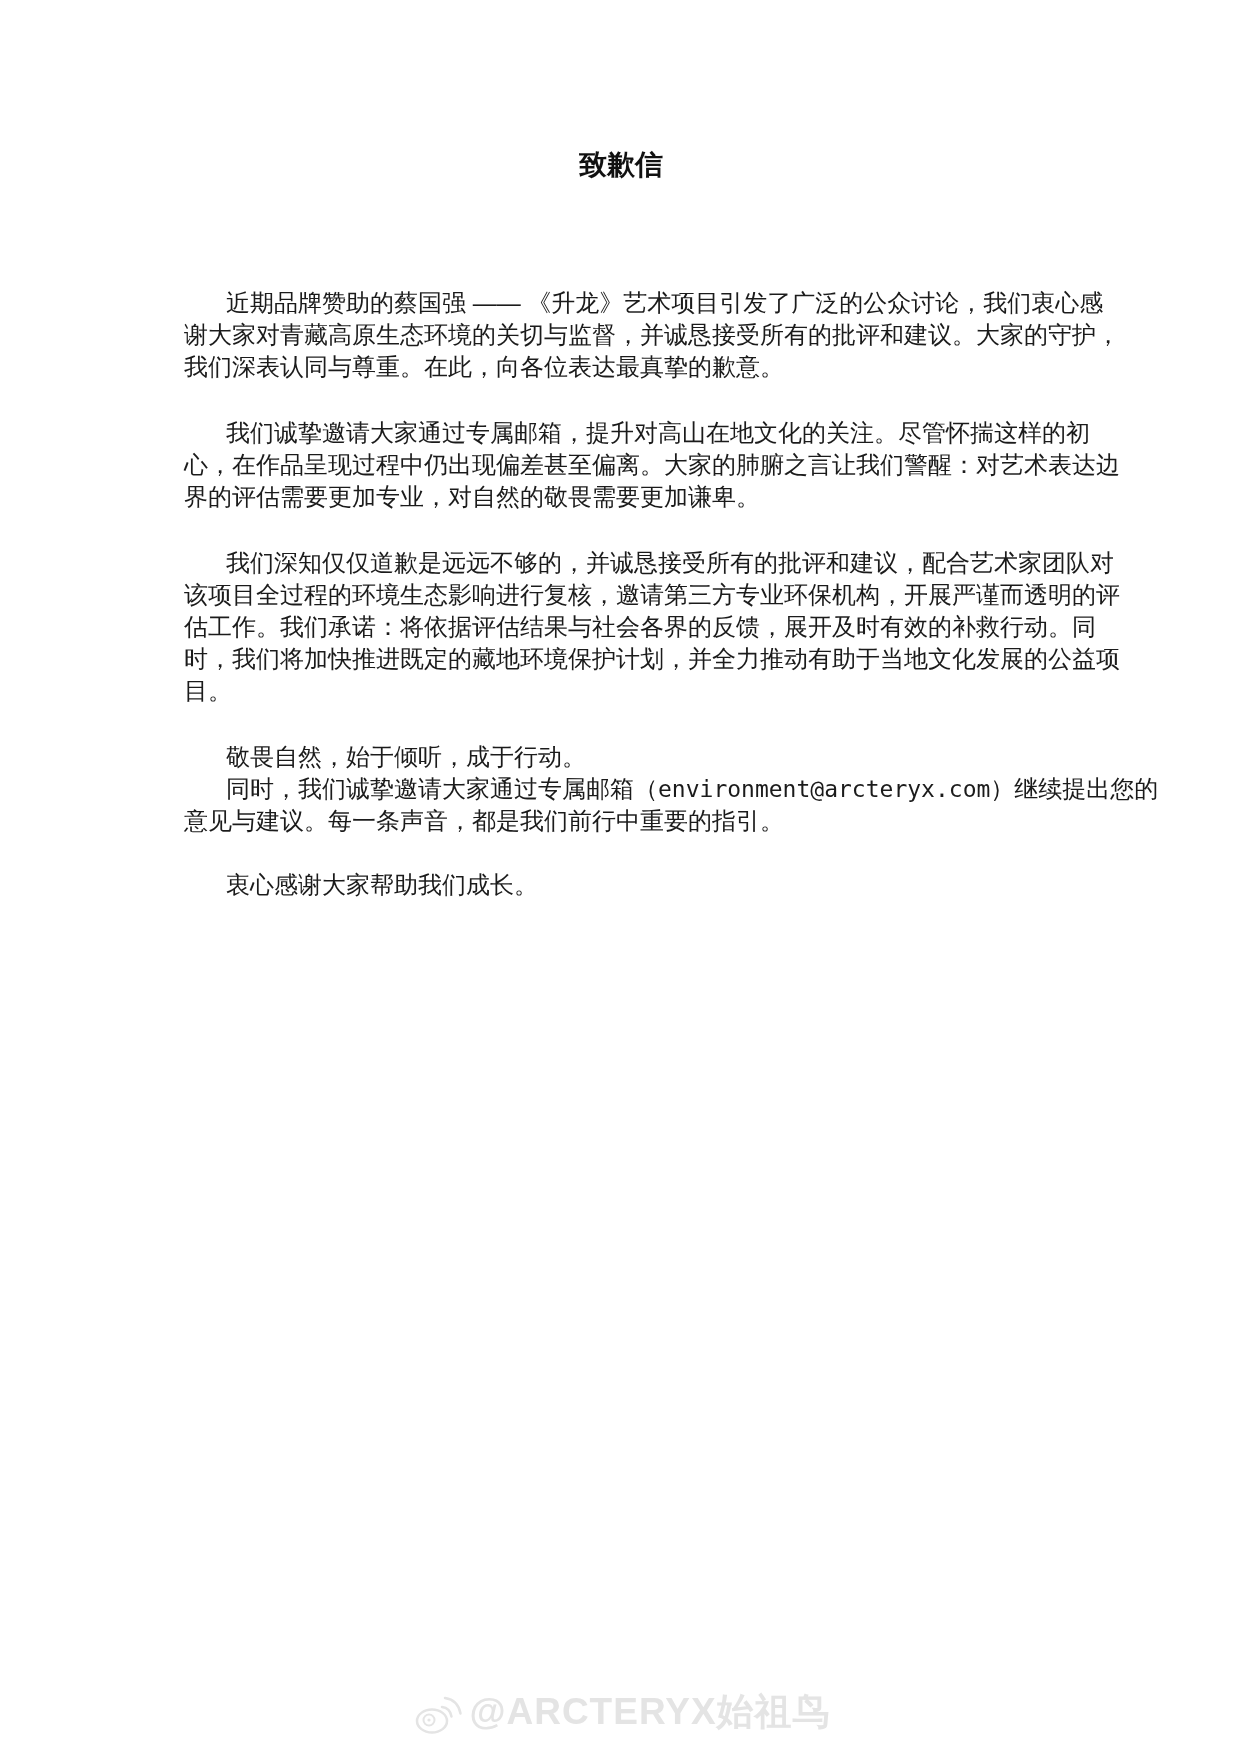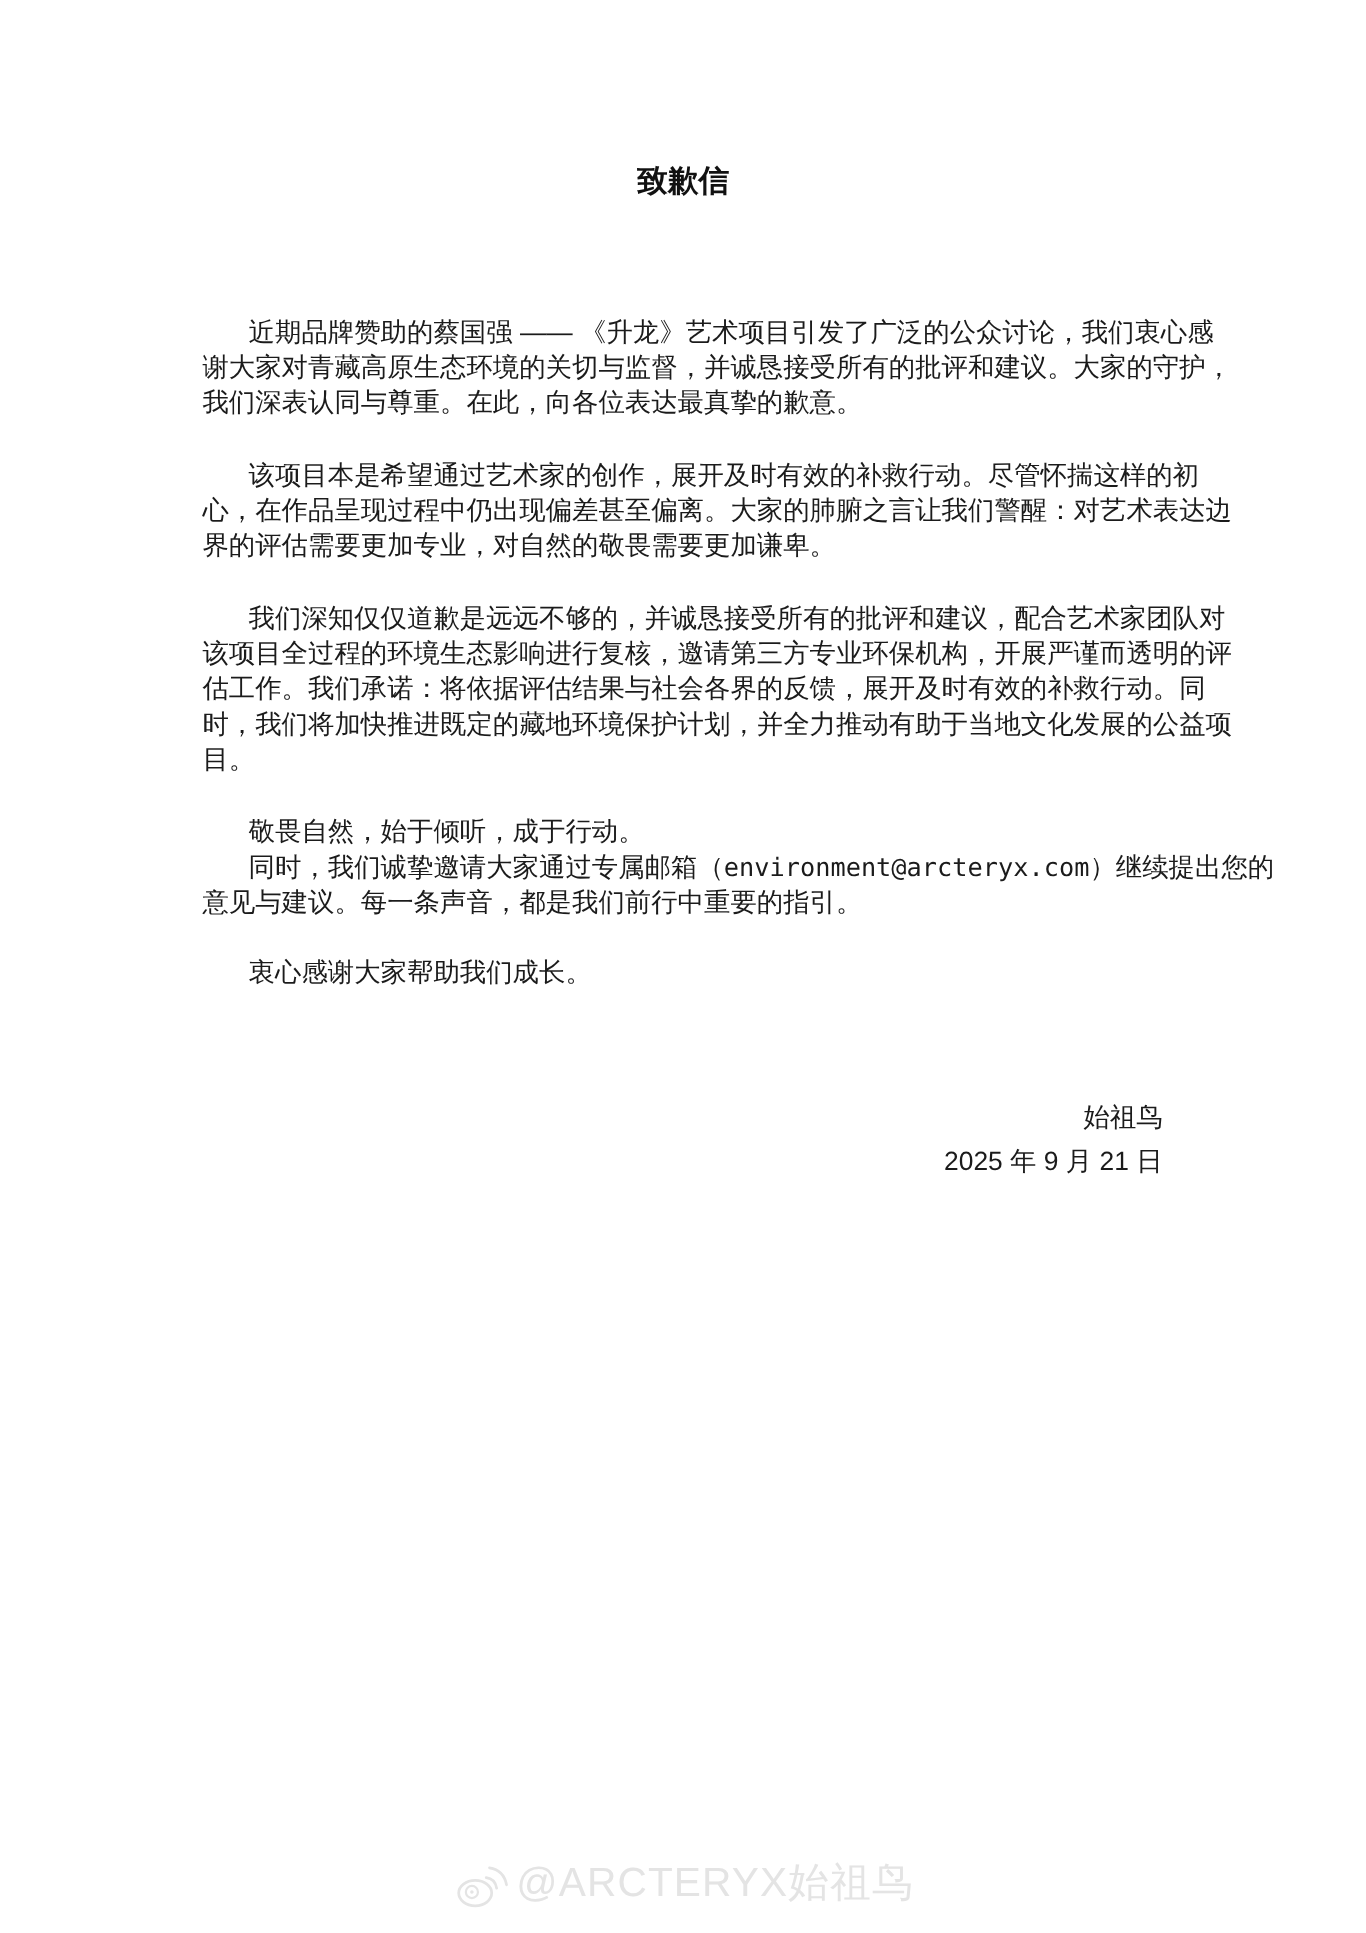--- a/index.html
+++ b/index.html
@@ -56,55 +56,51 @@
     position: absolute;
     top: 1686px;
     left: 0;
     right: 0;
     display: flex;
     justify-content: center;
     align-items: center;
     gap: 6px;
     color: #e4e4e4;
     font-size: 37px;
-    font-weight: 400;
+    font-weight: 700;
     letter-spacing: 1px;
     user-select: none;
   }
   .watermark svg { display: block; }
 </style>
 </head>
 <body>
 
 <div class="page">
 
   <h1 class="letter-title">致歉信</h1>
 
   <div class="letter-body">
     <p class="para">近期品牌赞助的蔡国强 —— 《升龙》艺术项目引发了广泛的公众讨论，我们衷心感
 谢大家对青藏高原生态环境的关切与监督，并诚恳接受所有的批评和建议。大家的守护，
 我们深表认同与尊重。在此，向各位表达最真挚的歉意。</p>
-    <p class="para">该项目本是希望通过艺术家的创作，展开及时有效的补救行动。尽管怀揣这样的初
+    <p class="para">我们诚挚邀请大家通过专属邮箱，提升对高山在地文化的关注。尽管怀揣这样的初
 心，在作品呈现过程中仍出现偏差甚至偏离。大家的肺腑之言让我们警醒：对艺术表达边
 界的评估需要更加专业，对自然的敬畏需要更加谦卑。</p>
     <p class="para">我们深知仅仅道歉是远远不够的，并诚恳接受所有的批评和建议，配合艺术家团队对
 该项目全过程的环境生态影响进行复核，邀请第三方专业环保机构，开展严谨而透明的评
 估工作。我们承诺：将依据评估结果与社会各界的反馈，展开及时有效的补救行动。同
 时，我们将加快推进既定的藏地环境保护计划，并全力推动有助于当地文化发展的公益项
 目。</p>
     <p class="para closing-line">敬畏自然，始于倾听，成于行动。</p>
     <p class="para email-para"><span>同时，我们诚挚邀请大家通过专属邮箱（</span><span class="email">environment@arcteryx.com</span><span>）继续提出您的
 意见与建议。每一条声音，都是我们前行中重要的指引。</span></p>
     <p class="para closing-line">衷心感谢大家帮助我们成长。</p>
   </div>
 
-  <div class="signature-block">
-    <div>始祖鸟</div>
-    <div>2025 年 9 月 21 日</div>
-  </div>
 
   <div class="watermark">
     <span>
       <svg width="52" height="52" viewBox="0 0 52 52" fill="none">
         <ellipse cx="21" cy="35" rx="15" ry="11.5" stroke="#e4e4e4" stroke-width="2.5"></ellipse>
         <circle cx="18" cy="34" r="5.5" stroke="#e4e4e4" stroke-width="2"></circle>
         <circle cx="18" cy="34" r="1.6" fill="#e4e4e4"></circle>
         <path d="M31 21 q 8 1 9.5 9.5" stroke="#e4e4e4" stroke-width="2.5" stroke-linecap="round"></path>
         <path d="M34 12 q 13 2 15.5 15.5" stroke="#e4e4e4" stroke-width="2.5" stroke-linecap="round"></path>
       </svg>

